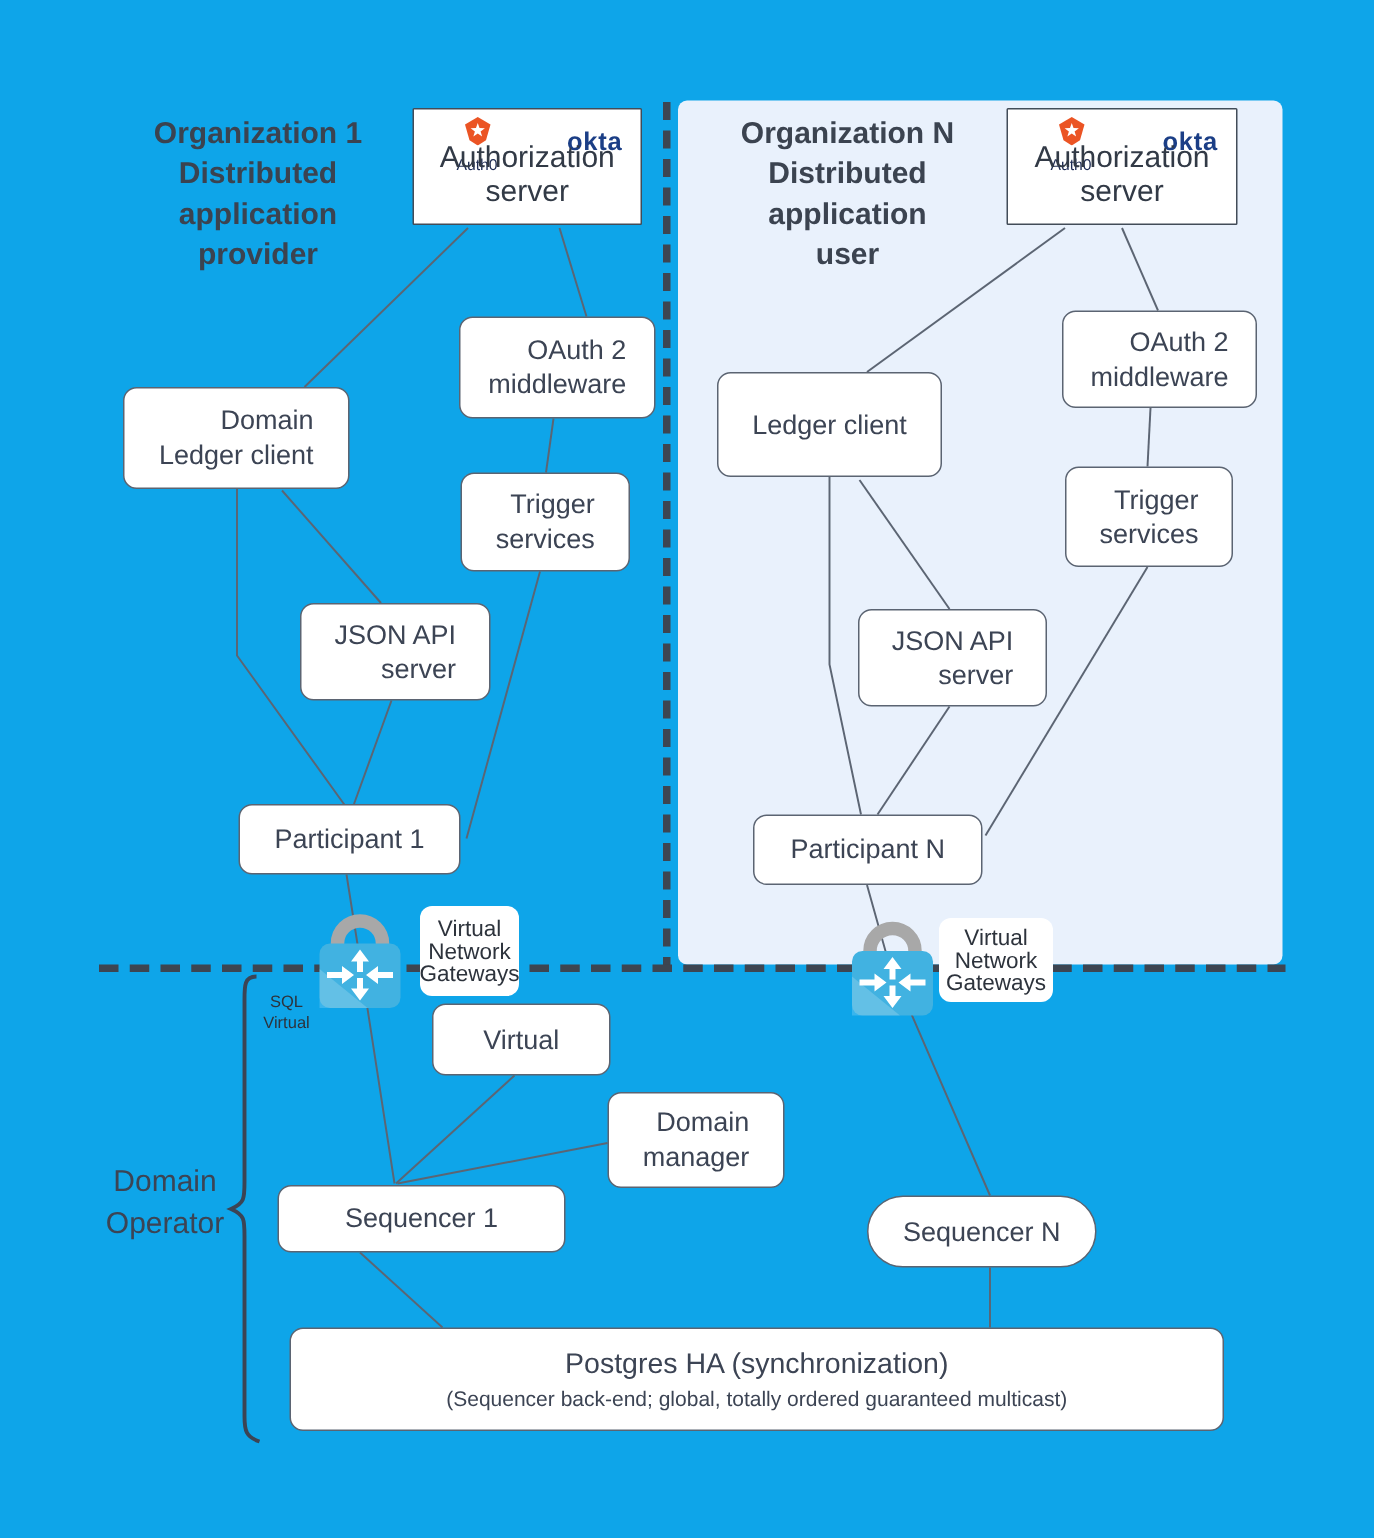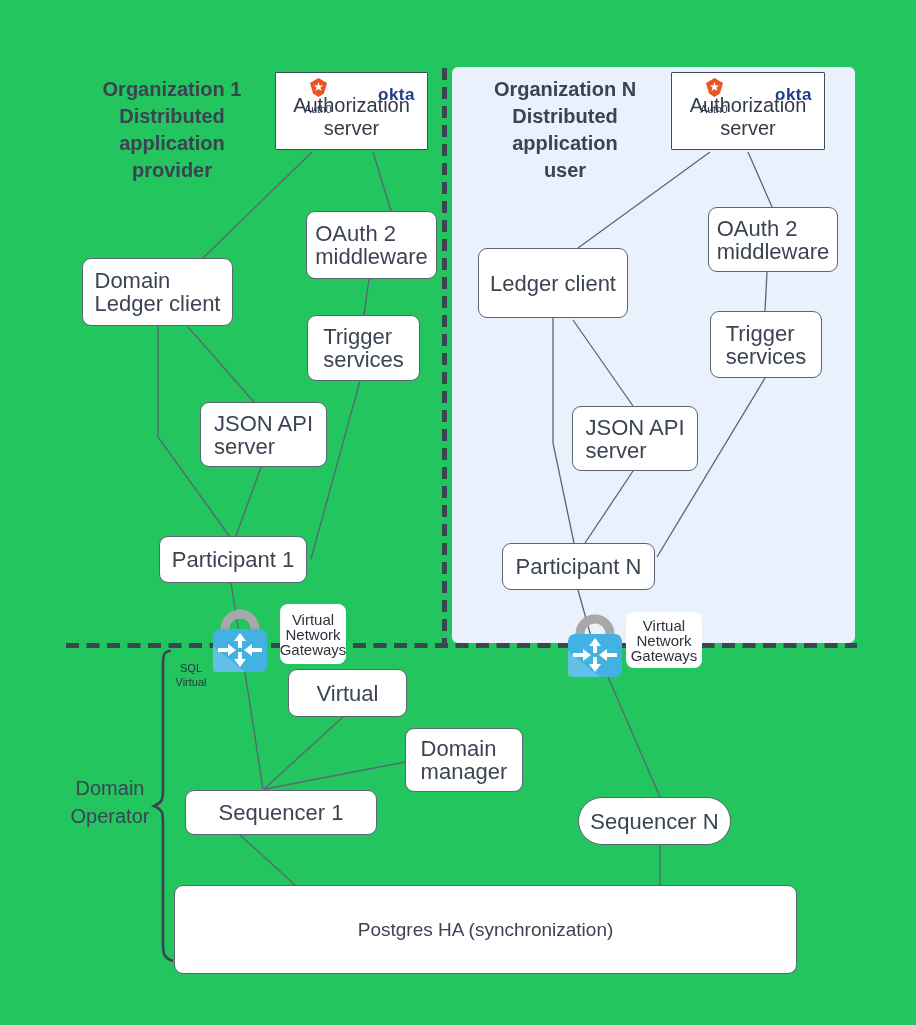--- a/index.html
+++ b/index.html
@@ -1,29 +1,29 @@
 <!DOCTYPE html>
 <html><head>
 <meta charset="utf-8">
 <style>
   html,body{margin:0;padding:0;background:#ffffff;}
   #canvas{
-    position:relative;width:916px;height:1025px;background:#22c55e;overflow:hidden;
+    position:relative;width:916px;height:1025px;background:#0ea5e9;overflow:hidden;
     font-family:"Liberation Sans",sans-serif;color:#3c4454;
   }
   .panel{
     position:absolute;left:452px;top:67px;width:403px;height:576px;
     background:#e9f1fc;border-radius:6px;
   }
   svg.layer{position:absolute;left:0;top:0;}
   
   .node{
     position:absolute;background:#ffffff;border:1.4px solid #5b6472;border-radius:9px;
-    display:flex;align-items:center;justify-content:center;text-align:left;
-    font-size:22px;line-height:23px;color:#3c4454;white-space:pre-line;box-sizing:border-box;
+    display:flex;align-items:center;justify-content:center;text-align:right;
+    font-size:18px;line-height:23px;color:#3c4454;white-space:pre-line;box-sizing:border-box;
   }
   .org-title{
     position:absolute;font-weight:bold;font-size:20px;line-height:27px;
     text-align:center;white-space:pre-line;color:#3b4350;
   }
   .auth-box{
     position:absolute;background:#ffffff;border:1.6px solid #424c58;border-radius:1px;
     box-sizing:border-box;
   }
   .auth0-logo{position:absolute;left:20px;top:5px;width:44px;text-align:center;}
@@ -42,21 +42,21 @@
   .vng-label{
     position:absolute;font-size:15px;line-height:15px;text-align:center;color:#2d333c;
     white-space:pre-line;background:#ffffff;border-radius:8px;
     display:flex;align-items:center;justify-content:center;
   }
   .operator-label{
     position:absolute;left:50px;top:774px;width:120px;text-align:center;
     font-size:20px;line-height:28px;white-space:pre-line;color:#3c4454;
   }
   .pg-box{
-    position:absolute;left:174px;top:885px;width:623px;height:89px;
+    position:absolute;left:193px;top:885px;width:623px;height:69px;
     background:#fff;border:1.4px solid #5b6472;border-radius:9px;box-sizing:border-box;
     display:flex;flex-direction:column;align-items:center;justify-content:center;
   }
   .pg-title{font-size:19px;color:#3c4454;}
   .pg-sub{font-size:14px;color:#3c4454;margin-top:3px;}
   .gw-icon{position:absolute;}
 </style>
 </head>
 <body>
 
@@ -149,20 +149,21 @@
   <div class="node" style="left:502px;top:543px;width:153px;height:47px;">Participant N</div>
 
   <div class="node" style="left:288px;top:669px;width:119px;height:48px;">Virtual</div>
   <div class="node" style="left:405px;top:728px;width:118px;height:64px;">Domain
 manager</div>
   <div class="node" style="left:185px;top:790px;width:192px;height:45px;">Sequencer 1</div>
   <div class="node" style="left:578px;top:797px;width:153px;height:48px;border-radius:24px;">Sequencer N</div>
 
   <div class="pg-box">
     <div class="pg-title">Postgres HA (synchronization)</div>
+    <div class="pg-sub">(Sequencer back-end; global, totally ordered guaranteed multicast)</div>
   </div>
 
   <div class="small-label" style="left:163px;top:661px;width:56px;">SQL
 Virtual</div>
   <div class="operator-label">Domain
 Operator</div>
 
   <div class="vng-label" style="left:280px;top:604px;width:66px;height:60px;">Virtual
 Network
 Gateways</div>

